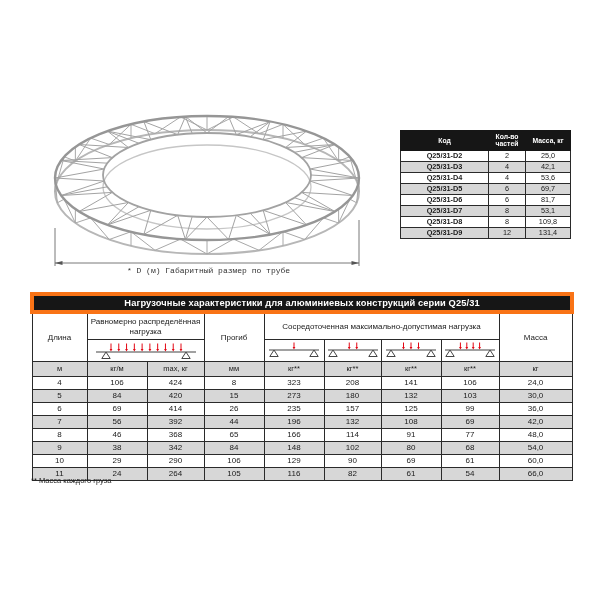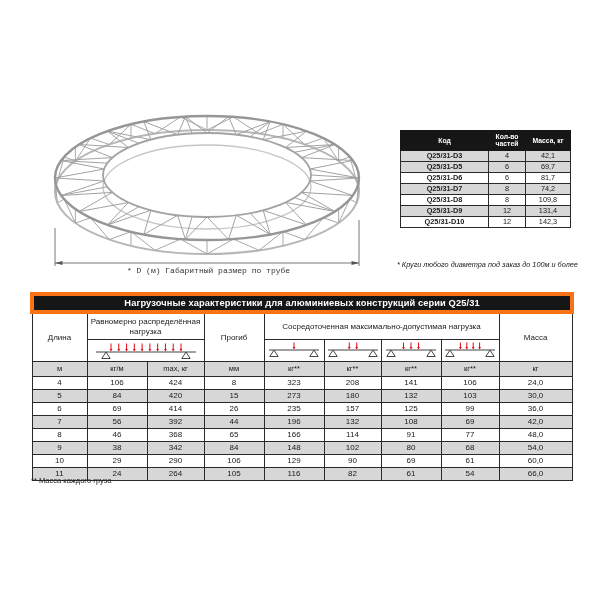--- a/index.html
+++ b/index.html
@@ -109,58 +109,62 @@
         <col style="width:45px">
       </colgroup>
     <thead>
       <tr>
         <th>Код</th>
         <th>Кол-во частей</th>
         <th>Масса, кг</th>
       </tr>
     </thead>
     <tbody id="ring-rows">
+        <tr>
+          <td class="code">Q25/31-D2</td>
+          <td>2</td>
+          <td>25,0</td>
+        </tr>
         <tr class="stripe">
           <td class="code">Q25/31-D3</td>
           <td>4</td>
           <td>42,1</td>
         </tr>
+        <tr>
+          <td class="code">Q25/31-D4</td>
+          <td>4</td>
+          <td>53,6</td>
+        </tr>
         <tr class="stripe">
           <td class="code">Q25/31-D5</td>
           <td>6</td>
           <td>69,7</td>
         </tr>
         <tr>
           <td class="code">Q25/31-D6</td>
           <td>6</td>
           <td>81,7</td>
         </tr>
         <tr class="stripe">
           <td class="code">Q25/31-D7</td>
           <td>8</td>
-          <td>74,2</td>
+          <td>53,1</td>
         </tr>
         <tr>
           <td class="code">Q25/31-D8</td>
           <td>8</td>
           <td>109,8</td>
         </tr>
         <tr class="stripe">
           <td class="code">Q25/31-D9</td>
           <td>12</td>
           <td>131,4</td>
         </tr>
-        <tr>
-          <td class="code">Q25/31-D10</td>
-          <td>12</td>
-          <td>142,3</td>
-        </tr>
       </tbody>
   </table>
-  <div id="ring-note" class="abs">* Круги любого диаметра под заказ до 100м и более</div>
 
   <table id="load-table" class="abs">
     <colgroup>
       <col style="width:55px">
         <col style="width:60px">
         <col style="width:57px">
       <col style="width:60px">
         <col style="width:60px">
         <col style="width:57px">
       <col style="width:60px">

